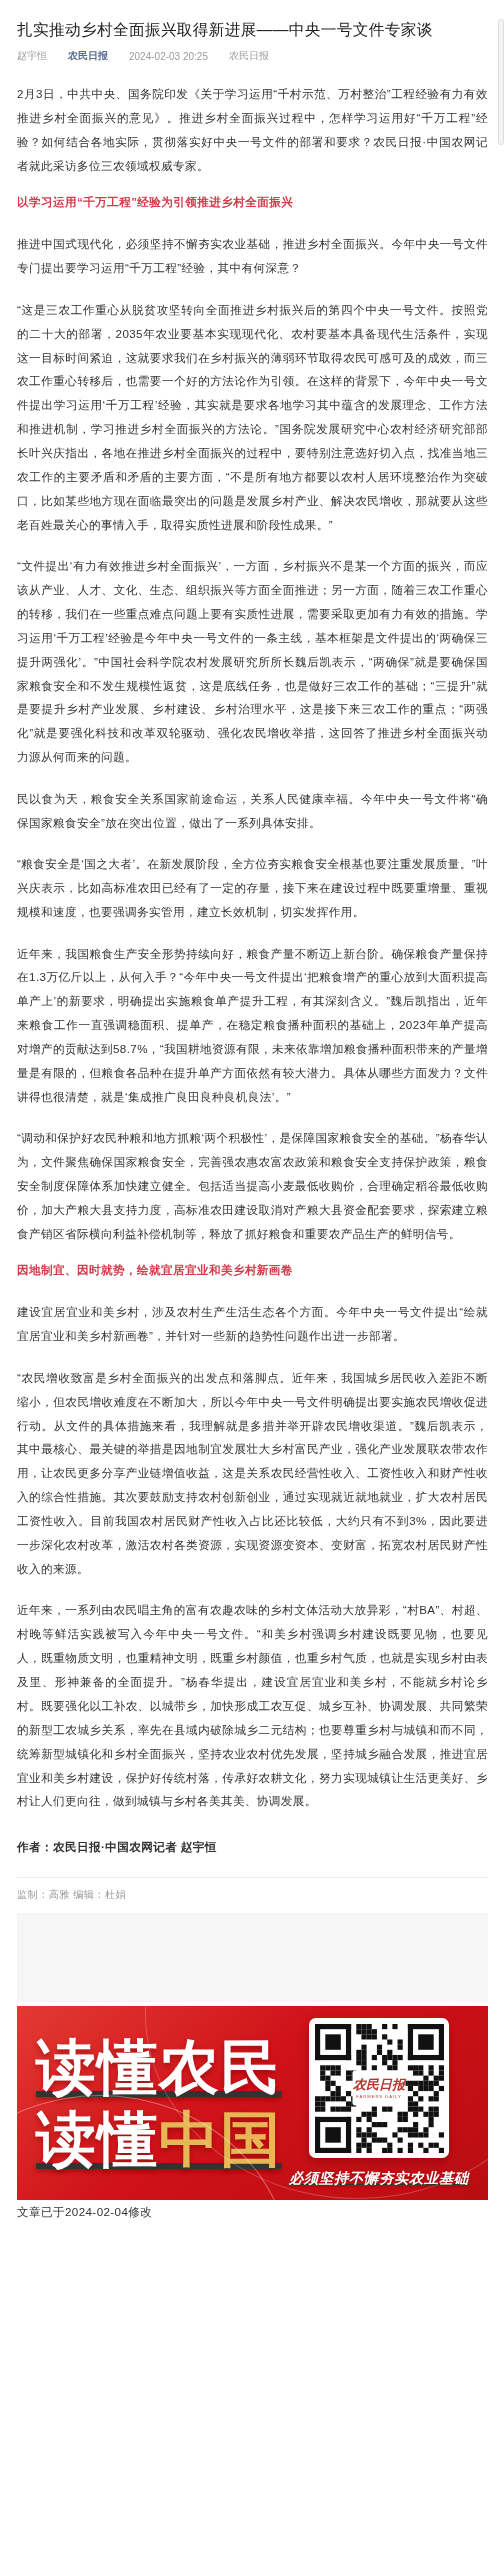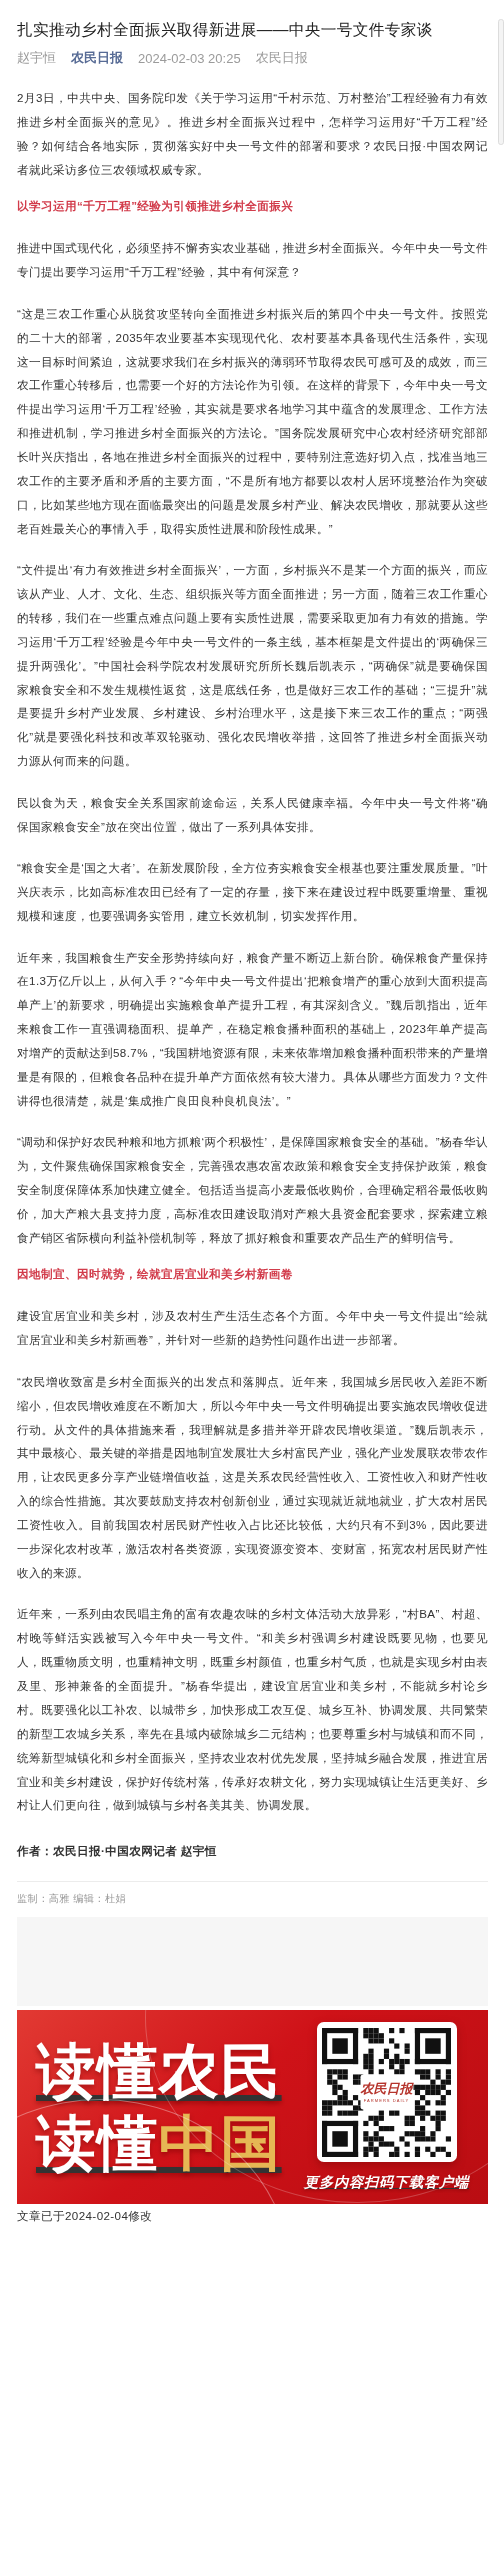--- a/index.html
+++ b/index.html
@@ -21,25 +21,25 @@
   .content{padding:0 17px;}
   .page-title{
     font-size:15.7px;
     font-weight:400;
     color:#222222;
     line-height:1.4;
     letter-spacing:0.3px;
     margin:19px 0 8.2px 0;
   }
   .byline{
-    font-size:13px;
+    font-size:10px;
     color:#9b9b9b;
     display:flex;
     align-items:center;
-    gap:15px;
+    gap:21px;
     margin-bottom:19px;
   }
   .byline .account{
     color:#576b95;
     font-weight:600;
     cursor:pointer;
   }
   .article p{
     font-size:11.6px;
     line-height:2.06;
@@ -404,21 +404,21 @@
                 <rect x="0" y="192" width="56" height="8" fill="#111"></rect>
                 <rect x="0" y="144" width="8" height="56" fill="#111"></rect>
                 <rect x="48" y="144" width="8" height="56" fill="#111"></rect>
                 <rect x="16" y="160" width="24" height="24" fill="#111"></rect>
               </svg>
             <div class="qr-logo">
               <span class="qr-logo-text">农民日报</span>
               <span class="qr-logo-sub">FARMERS DAILY</span>
             </div>
           </div>
-          <div class="qr-caption">更多内容扫码下载客户端</div>
+          <div class="qr-caption">必须坚持不懈夯实农业基础</div>
         </div>
       </div>
 
       <p class="modified-note">文章已于2024-02-04修改</p>
     </div>
   </div>
 </div>
 
 
 </body></html>

